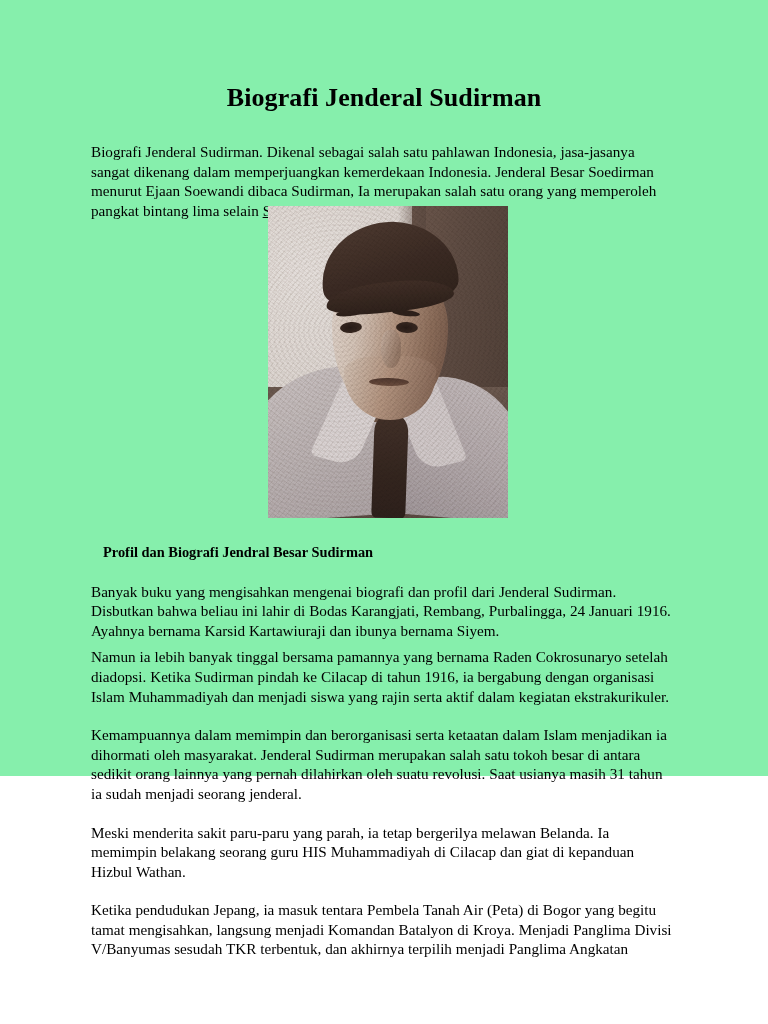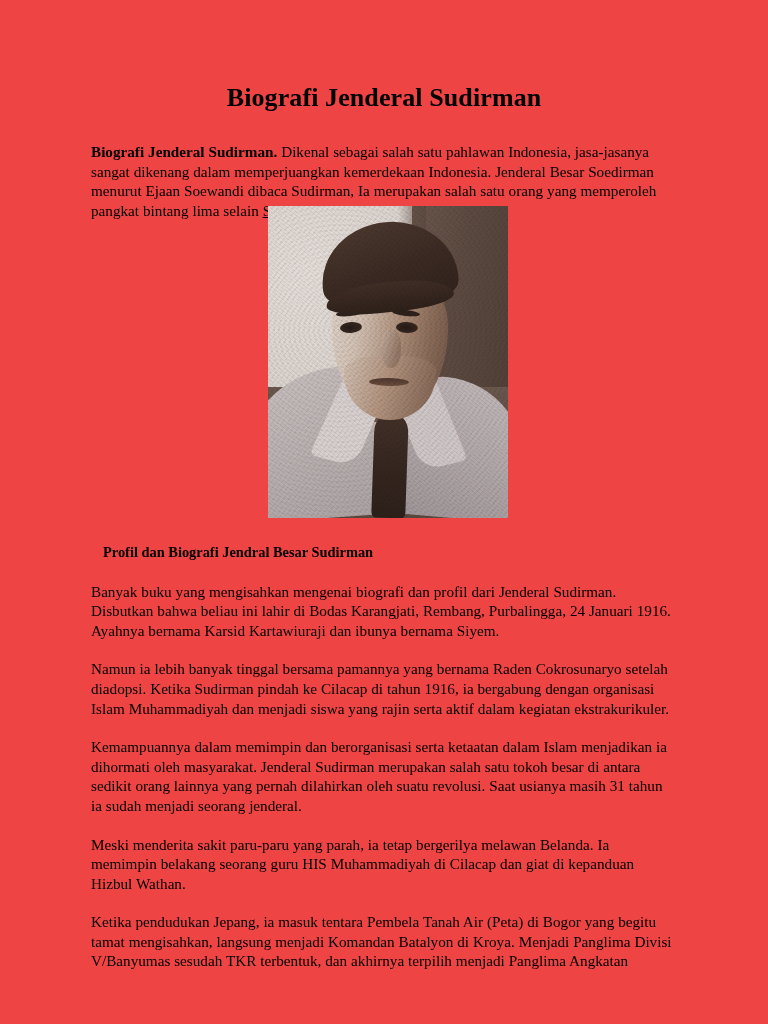--- a/index.html
+++ b/index.html
@@ -11,22 +11,22 @@
   body {
     width: 768px;
     height: 1024px;
     overflow: hidden;
     font-family: "Liberation Serif", "DejaVu Serif", serif;
     color: #000000;
   }
   .page {
     position: relative;
     width: 768px;
-    height: 1024px;
-    background: #ef4444;
+    height: 776px;
+    background: #86efac;
     box-sizing: border-box;
   }
   .content {
     position: absolute;
     left: 91px;
     top: 0;
     width: 586px;
   }
   .doc-title {
     font-size: 26px;
@@ -41,21 +41,21 @@
     font-size: 15.2px;
     line-height: 19.6px;
     margin: 0;
     text-align: left;
     word-spacing: 0.1px;
   }
   .lead-para {
     margin-top: 29px;
   }
   .para .lead-bold {
-    font-weight: bold;
+    font-weight: normal;
     text-align: right;
   }
   .para .ul {
     text-decoration: underline;
   }
   .figure {
     margin: 0;
     padding: 0;
     position: absolute;
     left: 268px;
@@ -252,21 +252,21 @@
     <h1 class="doc-title">Biografi Jenderal Sudirman</h1>
 
     <p class="para lead-para" style="margin-top:29px;">
       <span class="lead-bold">Biografi Jenderal Sudirman.</span><span> Dikenal sebagai salah satu pahlawan Indonesia, jasa-jasanya sangat dikenang dalam memperjuangkan kemerdekaan Indonesia. Jenderal Besar Soedirman menurut Ejaan Soewandi dibaca Sudirman, Ia merupakan salah satu orang yang memperoleh pangkat bintang lima selain </span><span class="ul">Soeharto</span><span> dan </span><span class="ul">A.H Nasution</span><span>.</span>
     </p>
 
     <h2 class="section-head" style="margin-top:322px;">Profil dan Biografi Jendral Besar Sudirman</h2>
 
     <p class="para" style="margin-top:21px;">Banyak buku yang mengisahkan mengenai biografi dan profil dari Jenderal Sudirman. Disbutkan bahwa beliau ini lahir di Bodas Karangjati, Rembang, Purbalingga, 24 Januari 1916. Ayahnya bernama Karsid Kartawiuraji dan ibunya bernama Siyem.</p>
 
-    <p class="para" style="margin-top:19px;font-family:Liberation Serif, serif;">Namun ia lebih banyak tinggal bersama pamannya yang bernama Raden Cokrosunaryo setelah diadopsi. Ketika Sudirman pindah ke Cilacap di tahun 1916, ia bergabung dengan organisasi Islam Muhammadiyah dan menjadi siswa yang rajin serta aktif dalam kegiatan ekstrakurikuler.</p>
+    <p class="para" style="margin-top:7px;font-family:Liberation Serif, serif;">Namun ia lebih banyak tinggal bersama pamannya yang bernama Raden Cokrosunaryo setelah diadopsi. Ketika Sudirman pindah ke Cilacap di tahun 1916, ia bergabung dengan organisasi Islam Muhammadiyah dan menjadi siswa yang rajin serta aktif dalam kegiatan ekstrakurikuler.</p>
 
     <p class="para" style="margin-top:19px;">Kemampuannya dalam memimpin dan berorganisasi serta ketaatan dalam Islam menjadikan ia dihormati oleh masyarakat. Jenderal Sudirman merupakan salah satu tokoh besar di antara sedikit orang lainnya yang pernah dilahirkan oleh suatu revolusi. Saat usianya masih 31 tahun ia sudah menjadi seorang jenderal.</p>
 
     <p class="para" style="margin-top:19px;">Meski menderita sakit paru-paru yang parah, ia tetap bergerilya melawan Belanda. Ia memimpin belakang seorang guru HIS Muhammadiyah di Cilacap dan giat di kepanduan Hizbul Wathan.</p>
 
     <p class="para" style="margin-top:19px;">Ketika pendudukan Jepang, ia masuk tentara Pembela Tanah Air (Peta) di Bogor yang begitu tamat mengisahkan, langsung menjadi Komandan Batalyon di Kroya. Menjadi Panglima Divisi V/Banyumas sesudah TKR terbentuk, dan akhirnya terpilih menjadi Panglima Angkatan</p>
 
   </div>
 
   <figure class="figure">

